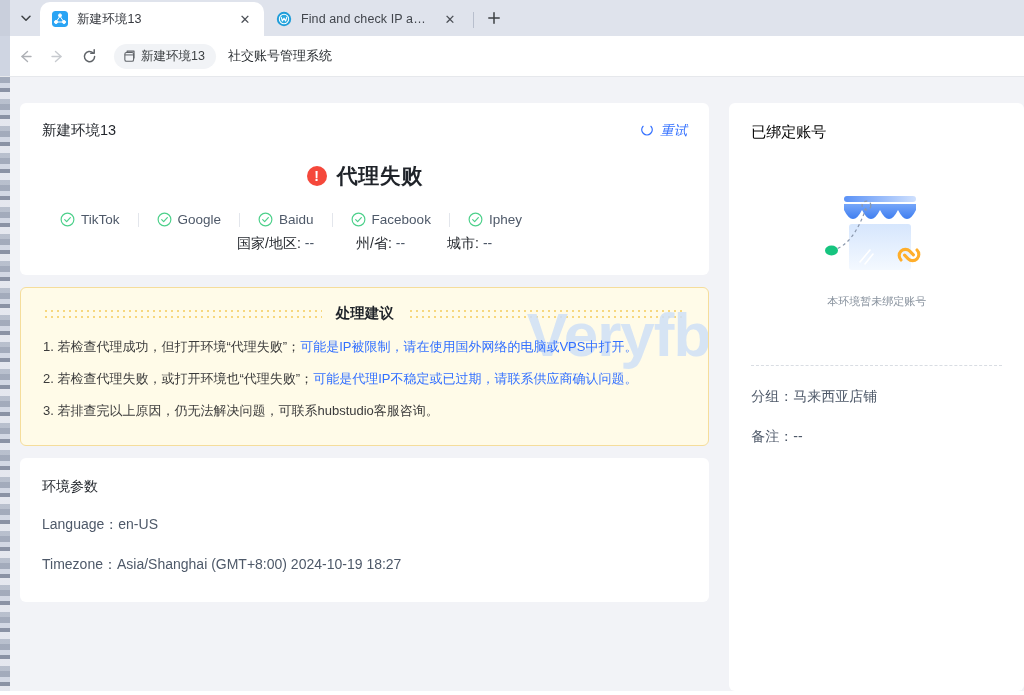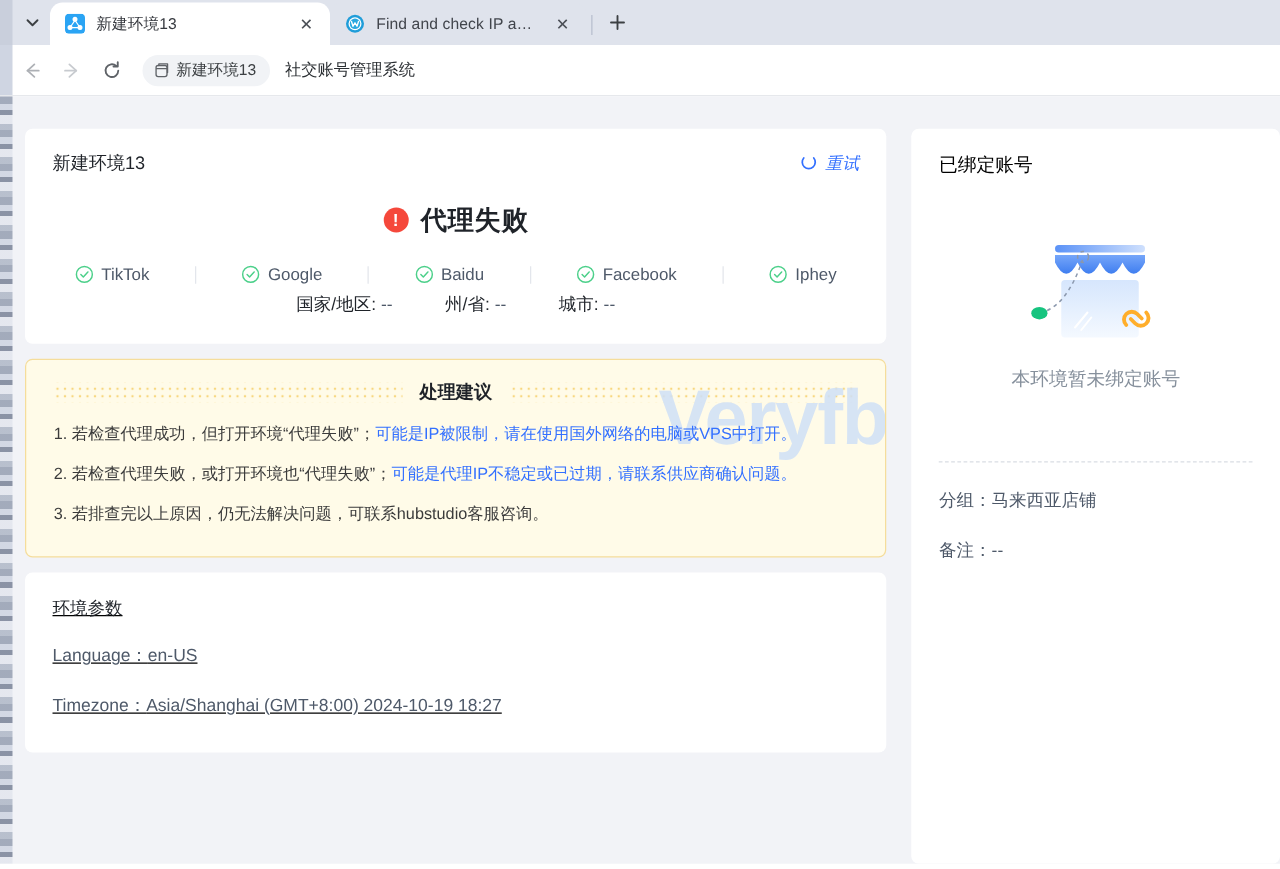--- a/index.html
+++ b/index.html
@@ -177,21 +177,21 @@
   .err-icon {
     width:20px;height:20px;border-radius:50%;
     background:#f5483b;
     display:flex;align-items:center;justify-content:center;
     color:#fff; font-size:14px; font-weight:bold; line-height:1;
     font-family:"Liberation Sans",sans-serif;
   }
   .fail-text { font-size: 21px; font-weight: bold; color:#1f2329; letter-spacing:.5px; }
 
   .checks-row {
-    display:flex; align-items:center; justify-content:space-between;
+    display:flex; align-items:center; justify-content:flex-start;
     margin-top: 22px;
   }
   .check-item {
     display:flex; align-items:center; gap:6px;
     padding: 0 18px;
     font-size: 13.5px; color:#4e5969;
   }
   .check-sep { width:1px; height:14px; background:#e3e6ec; }
   .check-icon { width:15px;height:15px;flex:0 0 15px; display:block;}
 
@@ -246,21 +246,21 @@
     font-weight: bold;
     color: #cfe0f7;
     opacity:.85;
     letter-spacing: -1px;
     z-index:1;
     pointer-events:none;
     font-family:"Liberation Sans",sans-serif;
   }
 
   
-  .params-card { padding: 20px 22px 26px 22px; text-decoration: underline; }
+  .params-card { padding: 20px 22px 26px 22px; }
   .params-title { font-size:14px; color:#1f2329; margin-bottom: 18px; }
   .param-row {
     font-size:14px; color:#4e5969;
     margin-bottom: 18px;
     line-height:1.55;
   }
   .param-row:last-child{ margin-bottom:0; }
   .param-row.ua { padding-left: 0; }
   .param-row .pval { color:#4e5969; }
 
@@ -268,21 +268,21 @@
   .side-card {
     padding: 20px 22px 24px 22px;
     min-height: 588px;
   }
   .side-title { font-size:15px; color:#000000; }
   .empty-box {
     display:flex; flex-direction:column; align-items:center;
     margin-top: 46px;
   }
   .shop-illus { width:110px; height:92px; display:block; }
-  .empty-text { margin-top: 14px; font-size:15px; color:#86909c; }
+  .empty-text { margin-top: 14px; font-size:11px; color:#86909c; }
   .side-divider {
     margin-top: 56px;
     border-top: 1px dashed #d9dde3;
   }
   .side-field {
     margin-top: 22px;
     font-size:14px; color:#4e5969;
   }
   .side-field .sv { color:#4e5969; }
 </style>

